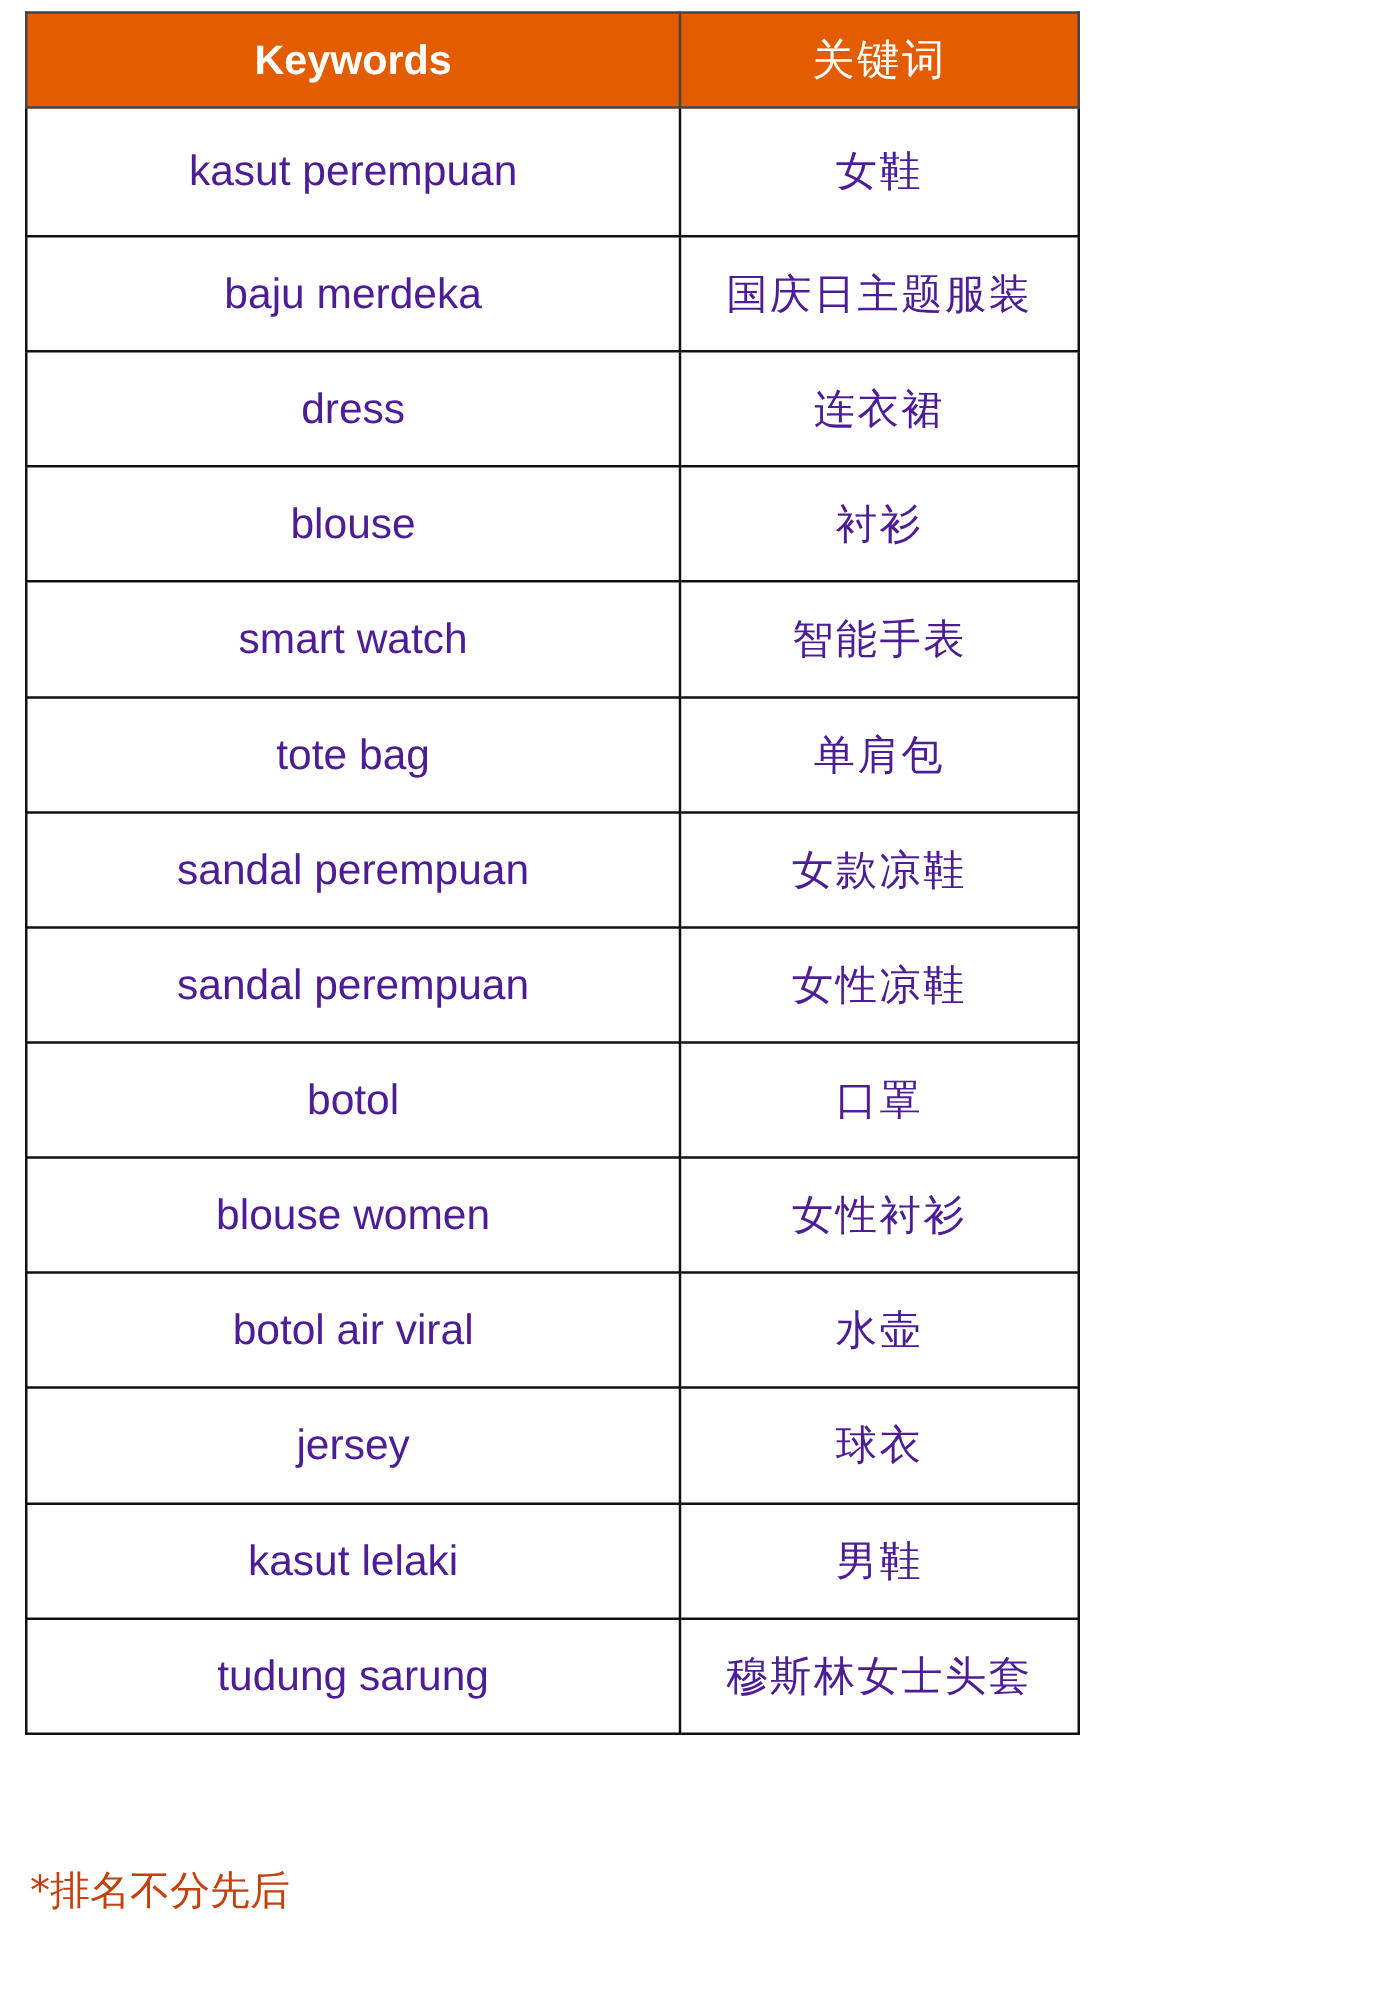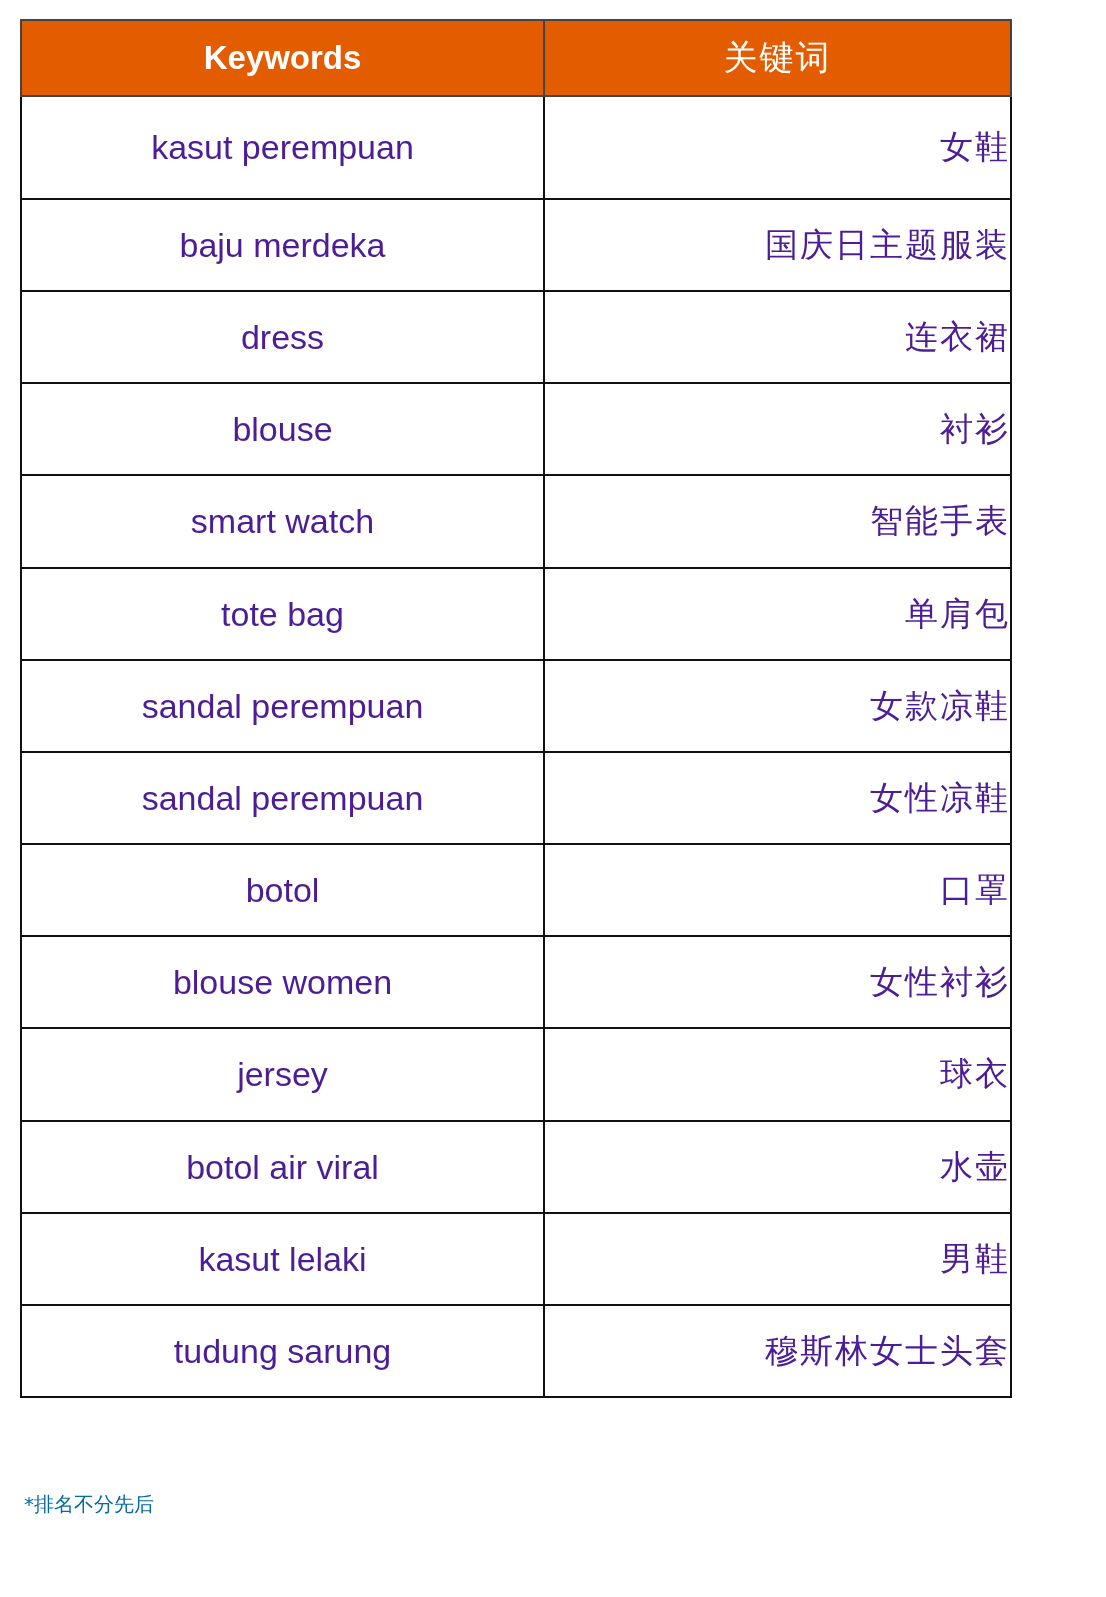--- a/index.html
+++ b/index.html
@@ -1,24 +1,24 @@
 <!DOCTYPE html>
 <html><head>
 <meta charset="utf-8">
 <style>
   html, body { margin: 0; padding: 0; background: #ffffff; }
   body { width: 1106px; height: 1597px; position: relative; font-family: "Liberation Sans", "DejaVu Sans", sans-serif; }
-  .tbl { position: absolute; left: 20px; top: 19px; width: 992px; border-collapse: collapse; table-layout: fixed; }
+  .tbl { position: absolute; left: 20px; top: 9px; width: 844px; border-collapse: collapse; table-layout: fixed; }
   .tbl th, .tbl td { border: 2px solid #111; text-align: center; vertical-align: middle; padding: 0; }
   .tbl th { background: #e35d00; color: #fff; height: 74px; font-size: 33px; font-weight: bold; border-color: #444; }
   .tbl th.zh { font-weight: normal; font-size: 34px; letter-spacing: 2px; }
   .tbl td { color: #4c1d95; font-size: 34px; }
-  .tbl td.zh { letter-spacing: 2px; font-family: "DejaVu Sans", sans-serif; font-size: 33px; text-align: right; }
+  .tbl td.zh { letter-spacing: 2px; font-family: "DejaVu Sans", sans-serif; font-size: 33px; }
   .col1 { width: 523px; }
-  .note { position: absolute; left: 24px; top: 1491px; font-size: 20px; color: #0369a1; font-family: "DejaVu Sans", sans-serif; }
+  .note { position: absolute; left: 24px; top: 1491px; font-size: 32px; color: #c2410c; font-family: "DejaVu Sans", sans-serif; }
 </style>
 </head>
 <body>
 
 <table class="tbl">
   <colgroup>
       <col class="col1">
       <col>
     </colgroup>
   <thead>
@@ -61,27 +61,27 @@
         <td class="zh">女性凉鞋</td>
       </tr>
       <tr style="height: 92px;">
         <td>botol</td>
         <td class="zh">口罩</td>
       </tr>
       <tr style="height: 92px; margin-top: 39px;">
         <td>blouse women</td>
         <td class="zh">女性衬衫</td>
       </tr>
+      <tr style="height: 92px;">
+        <td>botol air viral</td>
+        <td class="zh">水壶</td>
+      </tr>
       <tr style="height: 93px;">
         <td>jersey</td>
         <td class="zh">球衣</td>
-      </tr>
-      <tr style="height: 92px;">
-        <td>botol air viral</td>
-        <td class="zh">水壶</td>
       </tr>
       <tr style="height: 92px;">
         <td>kasut lelaki</td>
         <td class="zh">男鞋</td>
       </tr>
       <tr style="height: 92px;">
         <td>tudung sarung</td>
         <td class="zh">穆斯林女士头套</td>
       </tr>
     </tbody>

